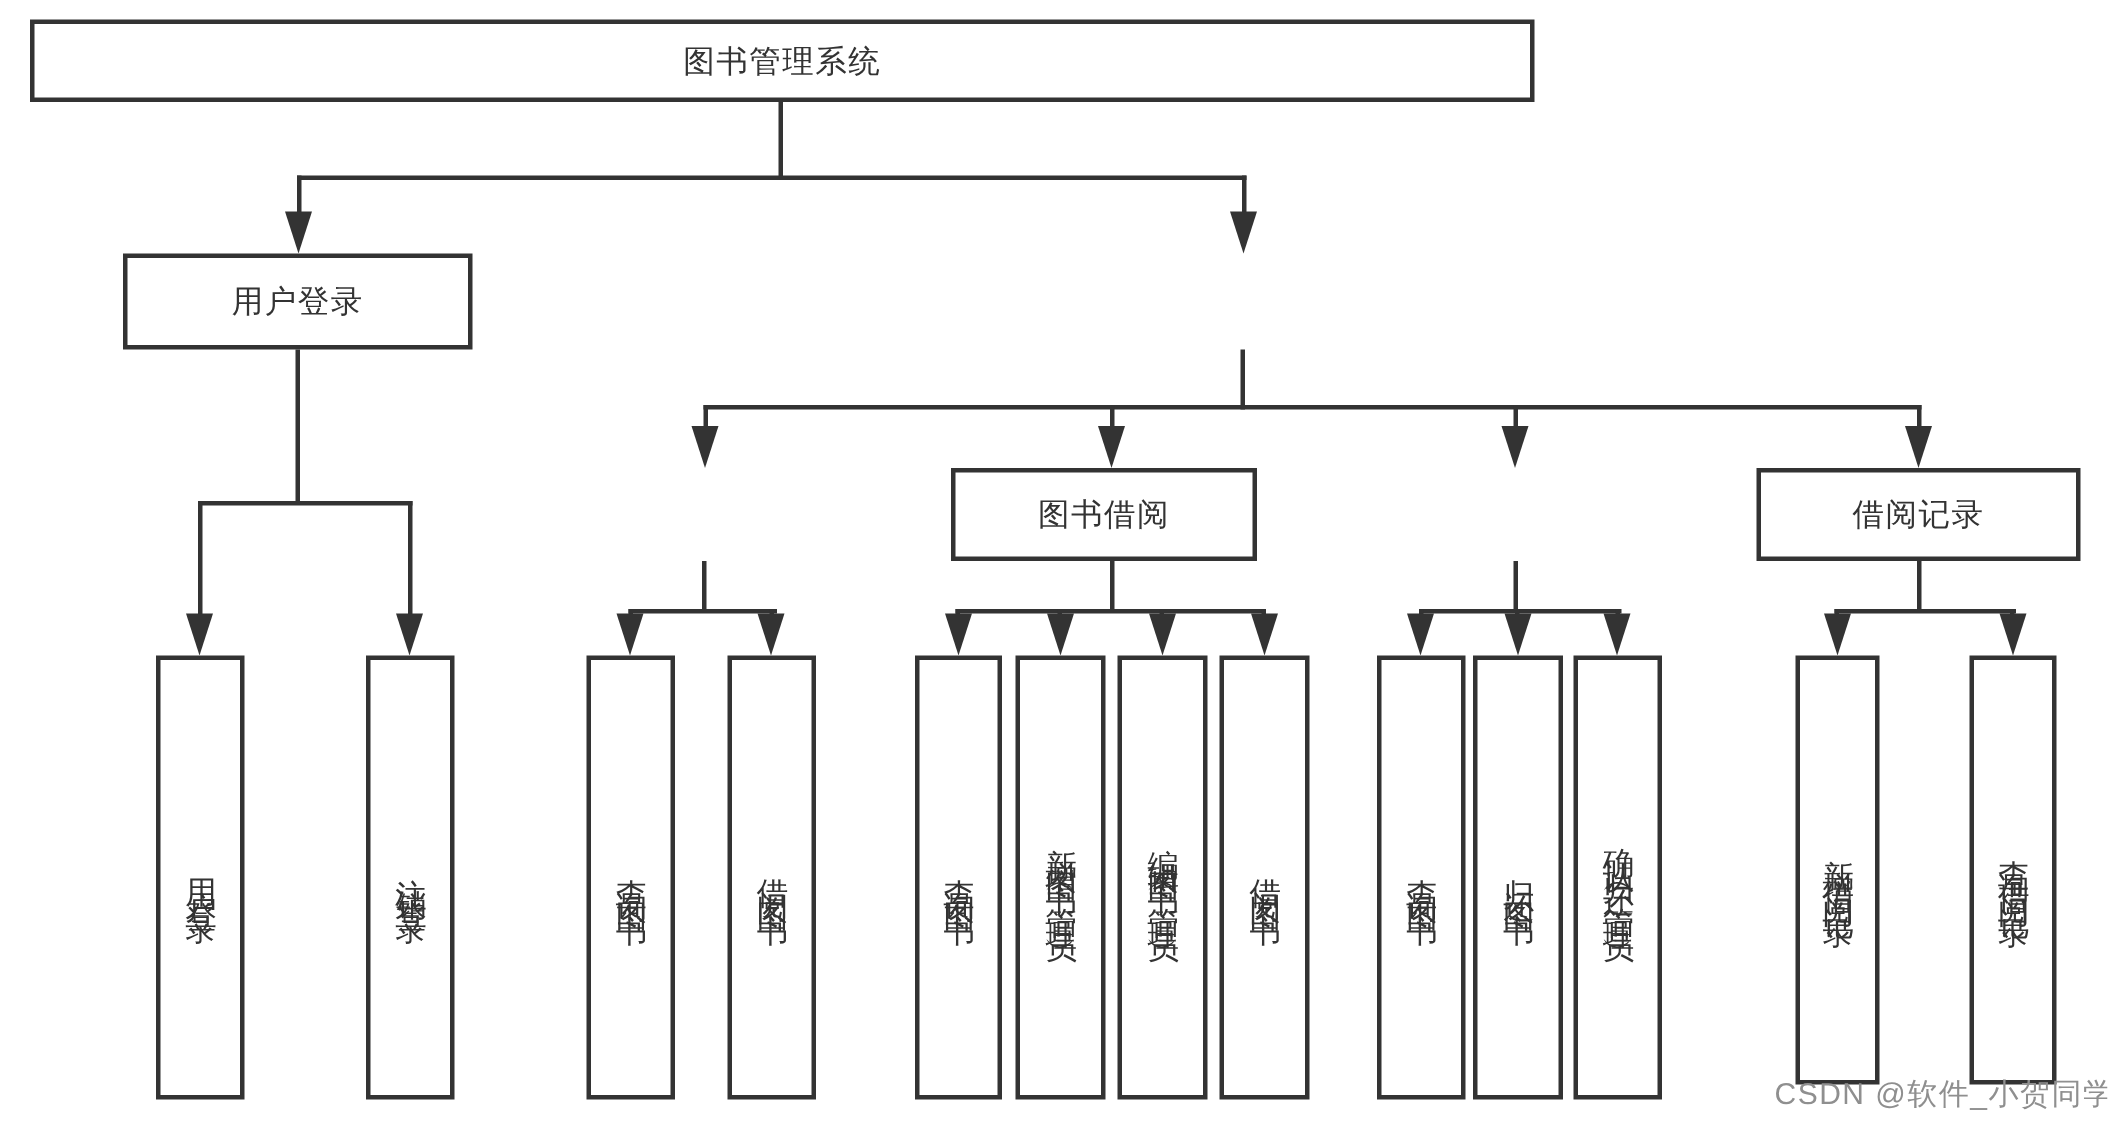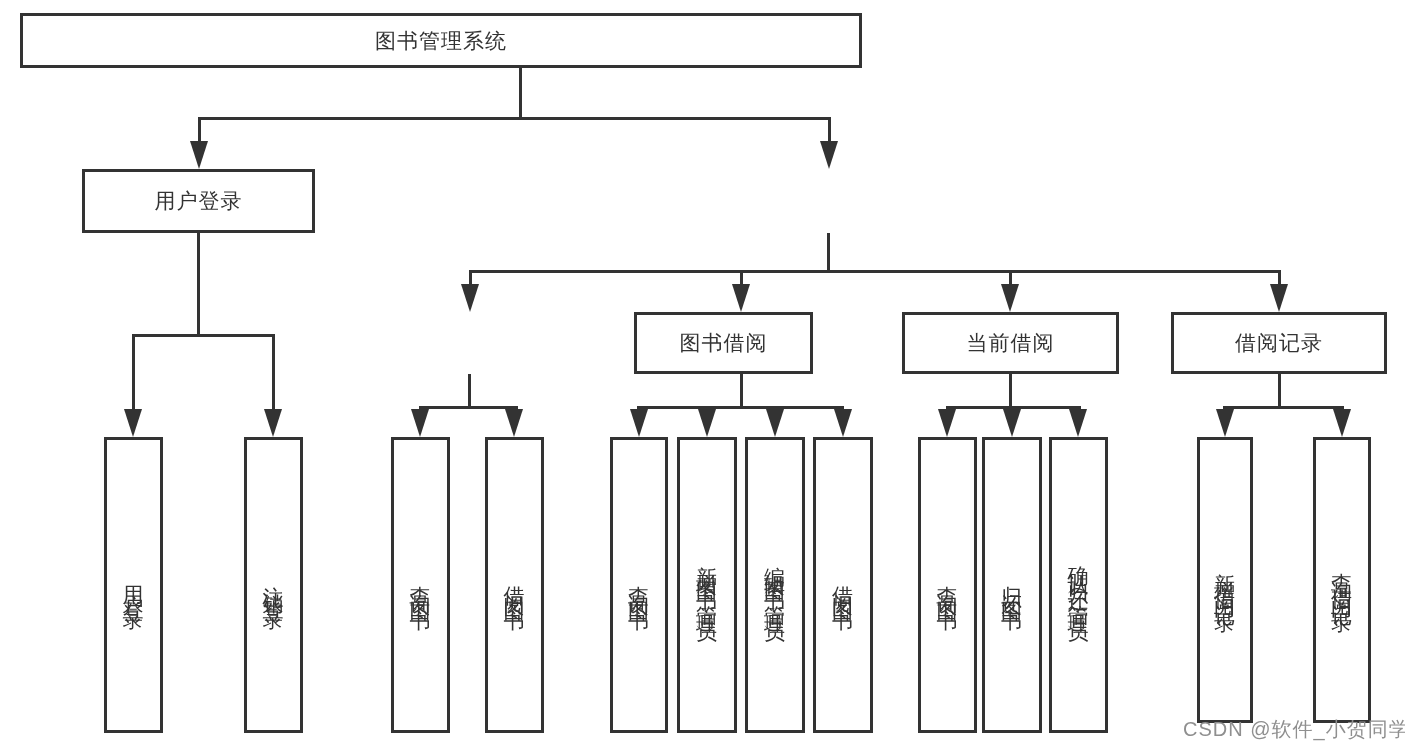--- a/index.html
+++ b/index.html
@@ -58,21 +58,21 @@
     letter-spacing:1px;
     z-index:5;
     white-space:nowrap;
   }
 </style>
 </head>
 <body>
 
 <div id="canvas">
 
-  <div class="node" style="left:20px;top:13px;width:842px;height:55px">图书管理系统</div>
+  <div class="node" style="left:20px;top:13px;width:1003px;height:55px">图书管理系统</div>
 
   <div class="ln" style="left:519px;top:68px;width:3px;height:52px"></div>
   <div class="ln" style="left:198px;top:117px;width:633px;height:3px"></div>
   <div class="ln" style="left:198px;top:117px;width:3px;height:26px"></div>
   <div class="arr" style="left:190px;top:141px"></div>
   <div class="ln" style="left:828px;top:117px;width:3px;height:26px"></div>
   <div class="arr" style="left:820px;top:141px"></div>
 
   <div class="node" style="left:82px;top:169px;width:233px;height:64px">用户登录</div>
 
@@ -87,22 +87,21 @@
   <div class="ln" style="left:469px;top:270px;width:812px;height:3px"></div>
   <div class="ln" style="left:469px;top:270px;width:3px;height:16px"></div>
   <div class="arr" style="left:461px;top:284px"></div>
   <div class="ln" style="left:740px;top:270px;width:3px;height:16px"></div>
   <div class="arr" style="left:732px;top:284px"></div>
   <div class="ln" style="left:1009px;top:270px;width:3px;height:16px"></div>
   <div class="arr" style="left:1001px;top:284px"></div>
   <div class="ln" style="left:1278px;top:270px;width:3px;height:16px"></div>
   <div class="arr" style="left:1270px;top:284px"></div>
 
-  <div class="node" style="left:634px;top:312px;width:179px;height:62px">图书借阅</div>
-  <div class="node" style="left:902px;top:312px;width:217px;height:62px">当前借阅</div>
+  <div class="node" style="left:634px;top:312px;width:204px;height:62px">图书借阅</div>
   <div class="node" style="left:1171px;top:312px;width:216px;height:62px">借阅记录</div>
 
   <div class="ln" style="left:468px;top:374px;width:3px;height:34px"></div>
   <div class="ln" style="left:419px;top:406px;width:99px;height:3px"></div>
   <div class="ln" style="left:419px;top:406px;width:3px;height:8px"></div>
   <div class="arr" style="left:411px;top:409px"></div>
   <div class="ln" style="left:513px;top:406px;width:3px;height:8px"></div>
   <div class="arr" style="left:505px;top:409px"></div>
 
   <div class="ln" style="left:740px;top:374px;width:3px;height:34px"></div>

